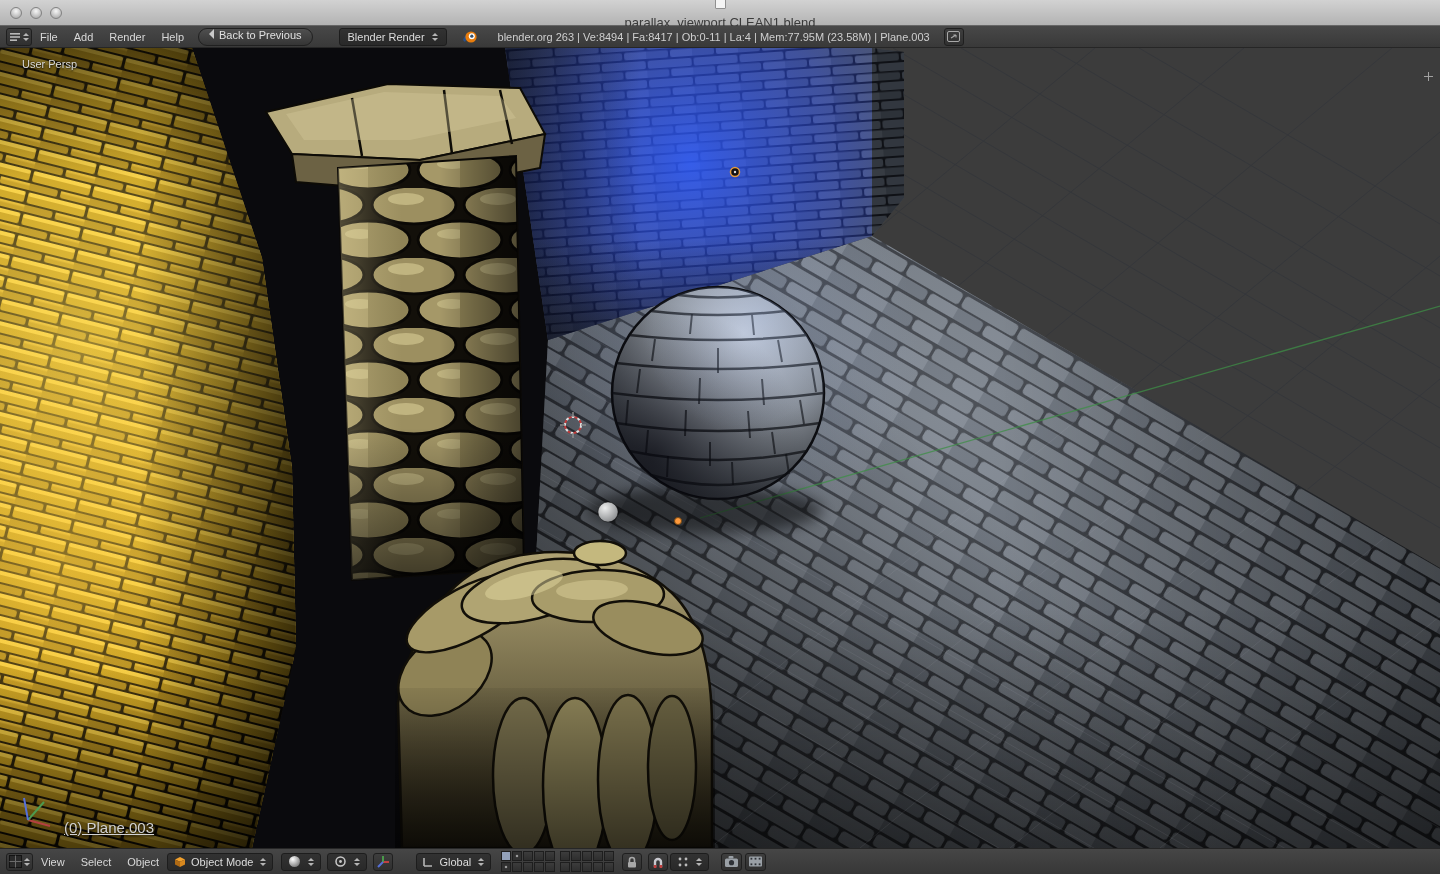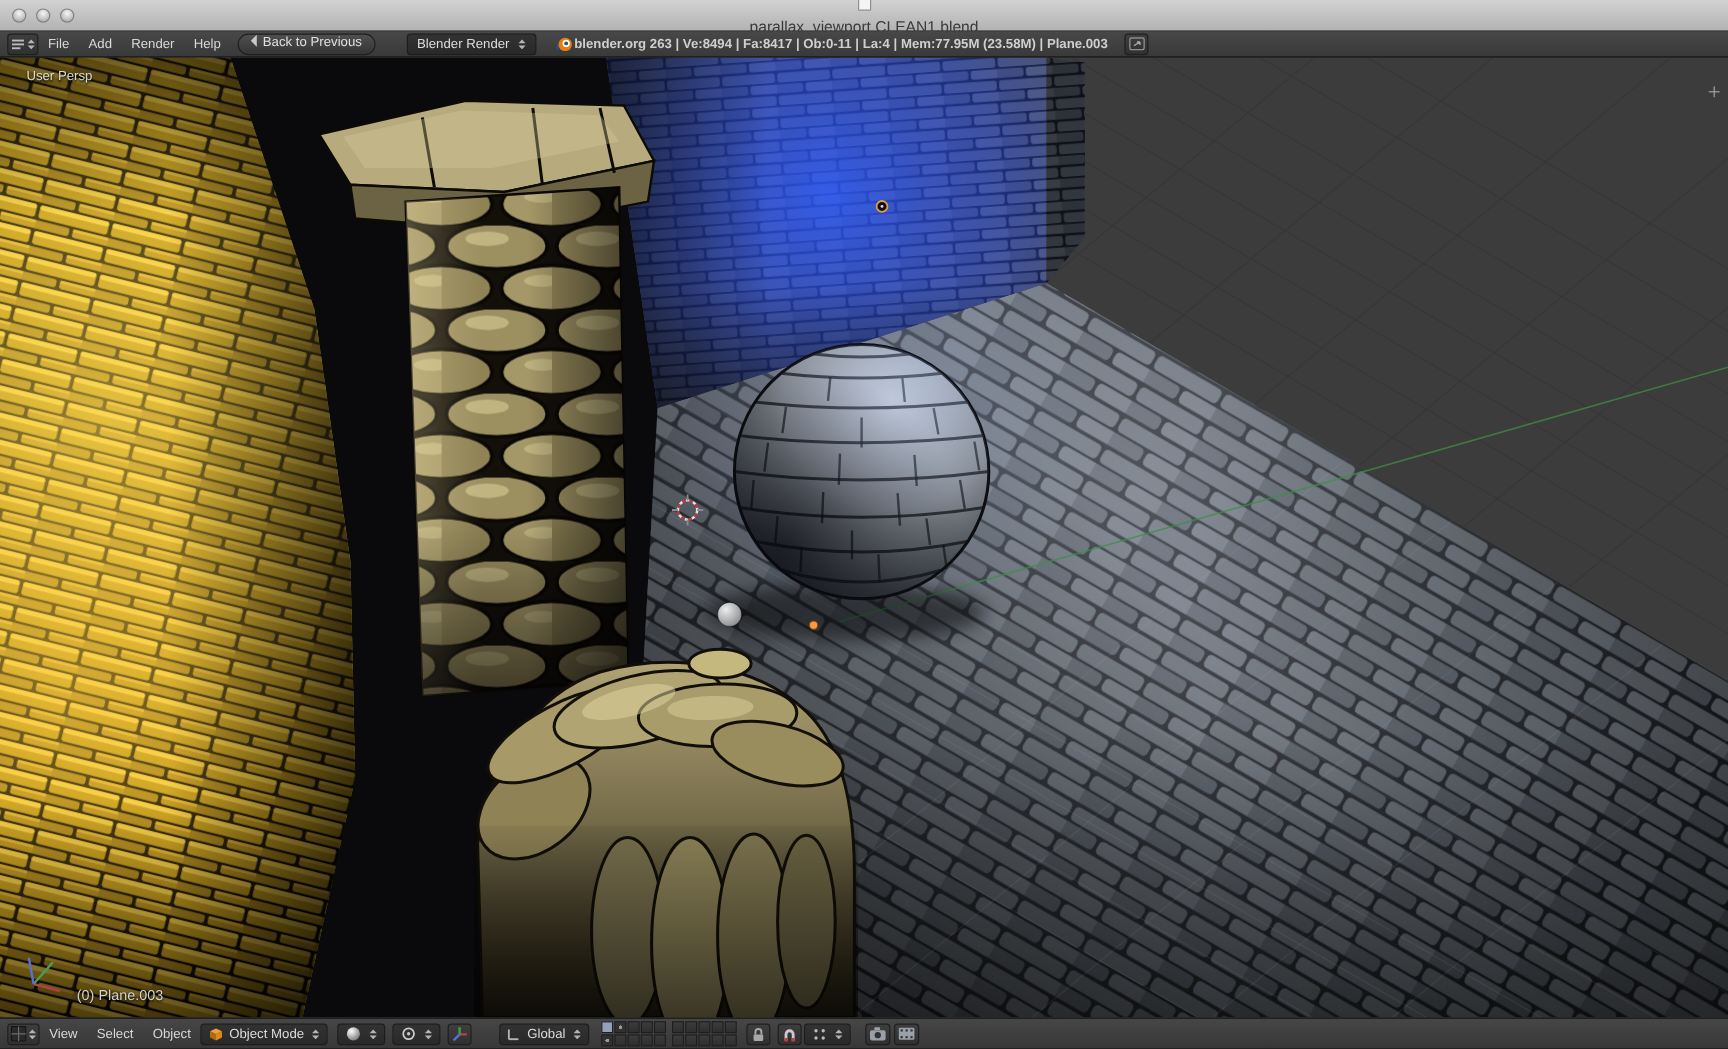--- a/index.html
+++ b/index.html
@@ -33,35 +33,35 @@
   .btn { display:inline-flex; align-items:flex-start; gap:5px; height:18px;
     background:linear-gradient(#4f4f4f,#353535); border:1px solid #202020;
     border-radius:9px; padding:0 10px; color:#e0e0e0; }
   .arrows { display:flex; flex-direction:column; gap:2px; margin-left:2px; }
   .arrows b { width:0; height:0; border:3px solid transparent; border-bottom-color:#b5b5b5; border-top-width:0; }
   .arrows i { width:0; height:0; border:3px solid transparent; border-top-color:#b5b5b5; border-bottom-width:0; }
   .icon-btn { display:inline-flex; align-items:center; justify-content:center;
     height:18px; min-width:20px; border-radius:3px; background:linear-gradient(#3e3e3e,#303030);
     border:1px solid #1f1f1f; padding:0 2px; }
   .back-arrow { width:0; height:0; border:5px solid transparent; border-right-color:#c9c9c9; border-left-width:0; }
-  .stats { margin-left:1px; color:#cfcfcf; white-space:nowrap;font-weight:bold; }
+  .stats { margin-left:20px; color:#cfcfcf; white-space:nowrap; }
 
   
   .layers { display:flex; gap:5px; margin-left:10px; }
   .lgrid { display:grid; grid-template-columns:repeat(5,10px); grid-auto-rows:10px; gap:1px; }
   .lsq { background:linear-gradient(#3c3c3c,#2e2e2e); border:1px solid #1e1e1e; }
   .lsq.active { background:#93a1ba; }
   .lsq.dot { background:radial-gradient(circle, #9a9a9a 1.4px, #313131 1.6px); border:1px solid #1e1e1e; }
 
   
   .viewport { position:absolute; top:48px; left:0; width:1440px; height:800px;
     background:#3c3c3c; overflow:hidden; box-shadow:inset 0 0 0 1px #222;padding-left:36px; }
   .viewport svg { position:absolute; inset:0; }
   .vp-label { position:absolute; left:22px; top:10px; font-size:11px; color:#dadada; text-shadow:0 1px 2px #000; }
-  .vp-object { position:absolute; left:64px; bottom:12px; font-size:12px; color:#d2d2d2; text-shadow:0 1px 2px #000; }
+  .vp-object { position:absolute; left:64px; bottom:12px; font-size:15px; color:#d2d2d2; text-shadow:0 1px 2px #000;text-decoration:underline; }
   .plus-icon { position:absolute; right:5px; top:22px; width:13px; height:13px;
     background:
       linear-gradient(#a2a2a2,#a2a2a2) center/9px 1px no-repeat,
       linear-gradient(#a2a2a2,#a2a2a2) center/1px 9px no-repeat; }
 </style>
 </head>
 <body>
 
 <div class="window">
 

